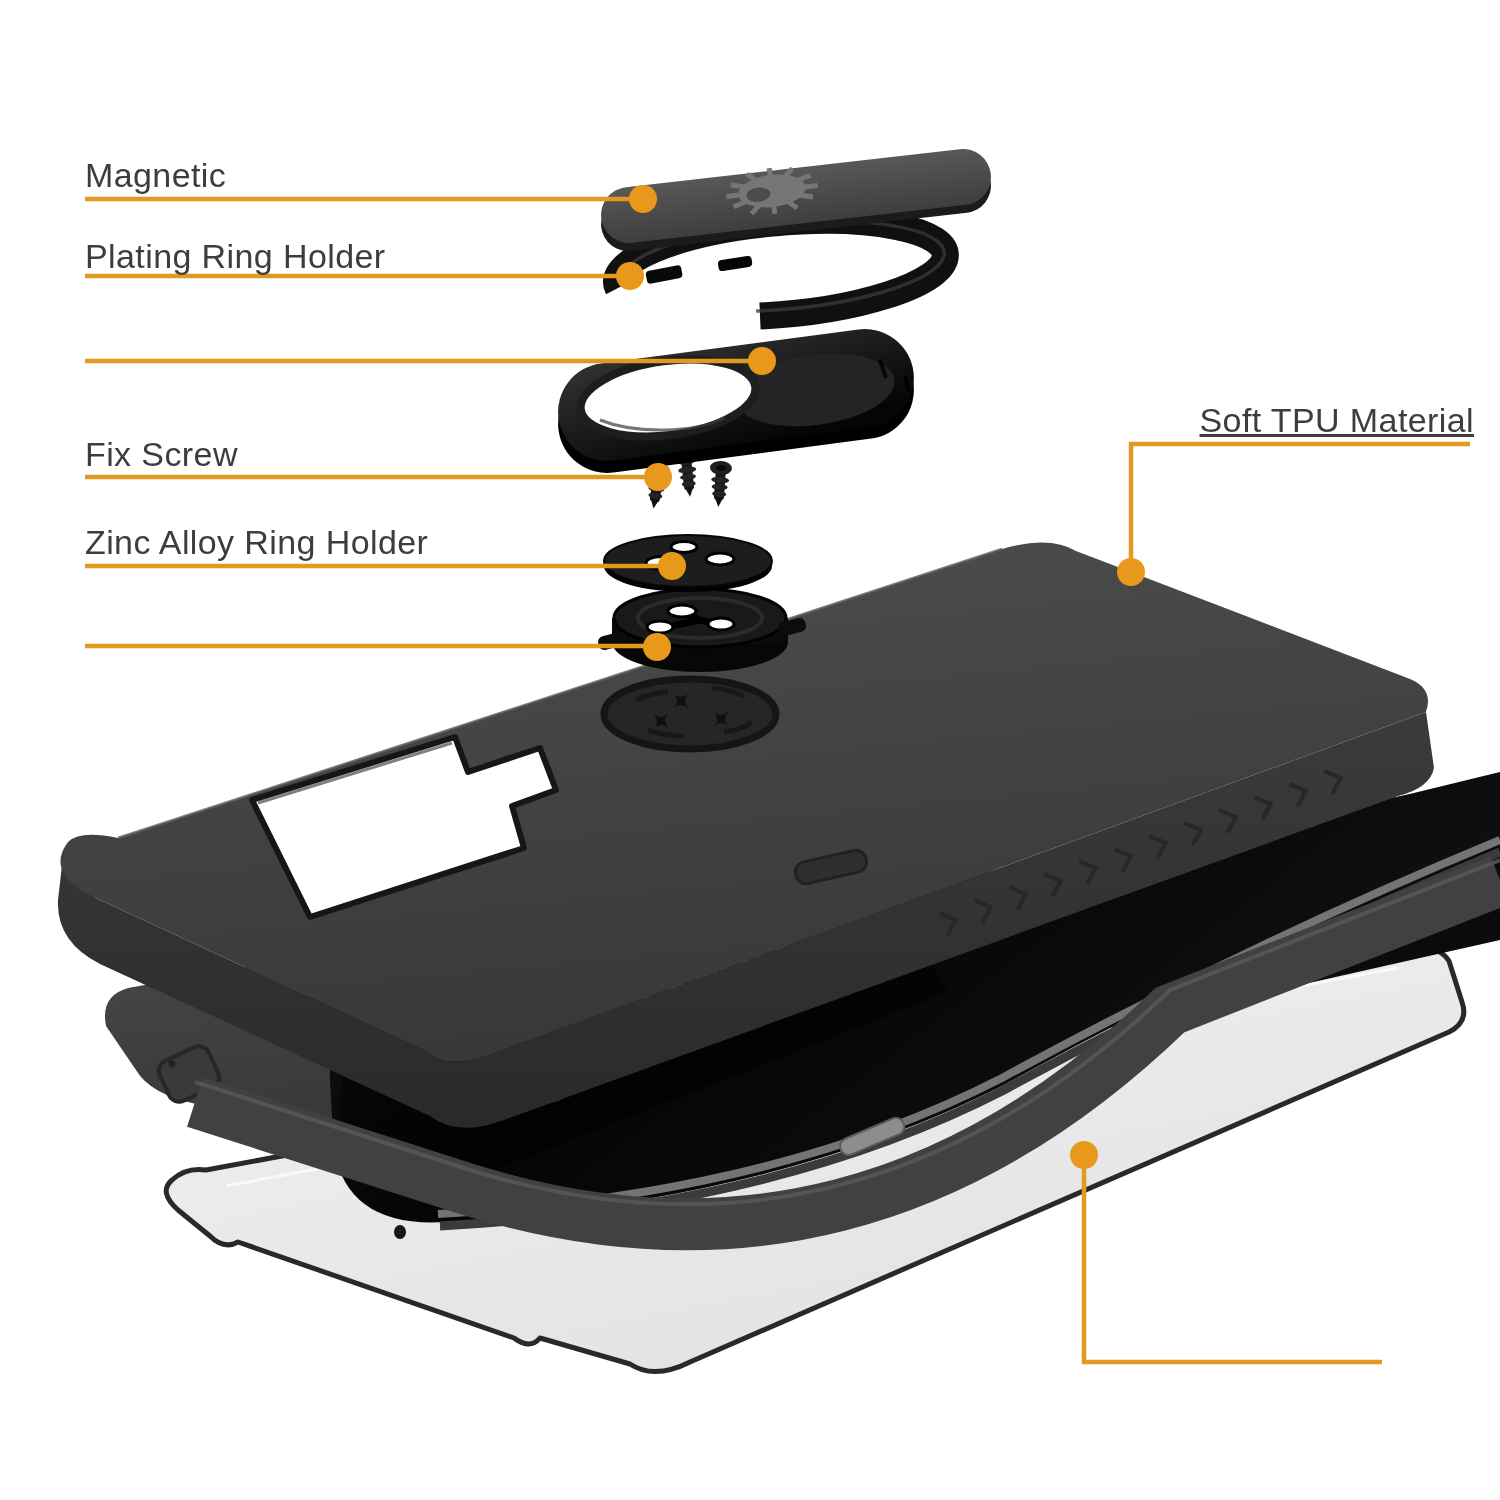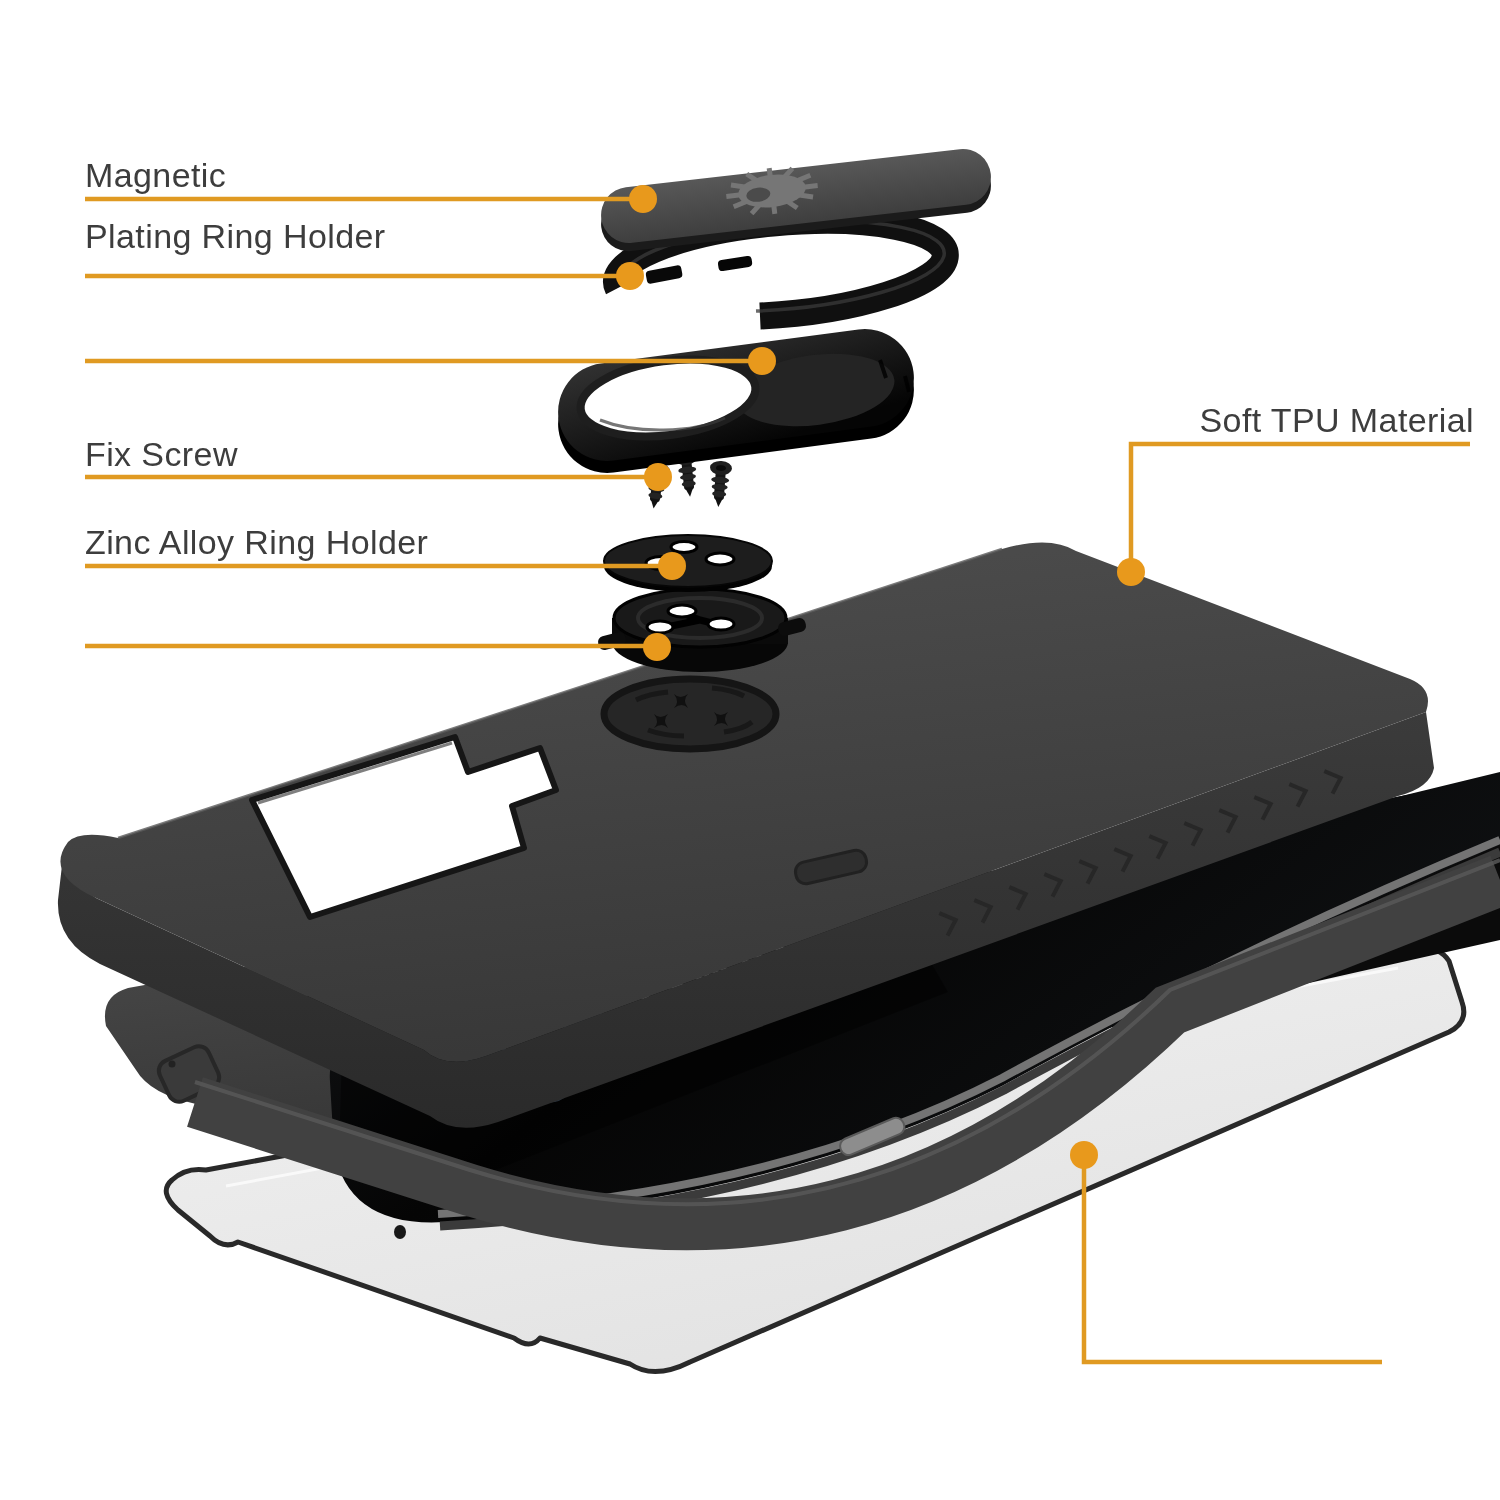--- a/index.html
+++ b/index.html
@@ -5,21 +5,21 @@
   html,body{margin:0;padding:0;background:#ffffff;}
   .stage{
     position:relative;width:1500px;height:1500px;background:#ffffff;
     overflow:hidden;font-family:"Liberation Sans",sans-serif;padding-left:37px;
   }
   .scene{position:absolute;left:0;top:0;width:1500px;height:1500px;}
   .callout{
     position:absolute;font-size:34px;line-height:40px;color:#3d3d3d;
     letter-spacing:.4px;white-space:nowrap;font-weight:400;
   }
-  .callout.r{text-align:right;}
+  .callout.r{text-align:right;text-decoration:underline;}
 </style>
 </head>
 <body>
 
 <div class="stage">
 
   <svg class="scene" viewBox="0 0 1500 1500" aria-hidden="true">
     <defs>
       <linearGradient id="gCase" x1="0" y1="0" x2="0.25" y2="1">
         <stop offset="0" stop-color="#4e4e4e"></stop>
@@ -256,21 +256,21 @@
       <circle cx="658" cy="477" r="14"></circle>
       <circle cx="672" cy="566" r="14"></circle>
       <circle cx="657" cy="647" r="14"></circle>
       <circle cx="1131" cy="572" r="14"></circle>
       <circle cx="1084" cy="1155" r="14"></circle>
     </g>
   </svg>
 
   <div class="callout" style="left:85px;top:155px">Magnetic</div>
 
-  <div class="callout" style="left:85px;top:216px">Plating Ring Holder</div>
+  <div class="callout" style="left:85px;top:236px">Plating Ring Holder</div>
 
 
   <div class="callout" style="left:85px;top:434px">Fix Screw</div>
 
   <div class="callout" style="left:85px;top:522px">Zinc Alloy Ring Holder</div>
 
 
   <div class="callout r" style="right:63px;top:400px">Soft TPU Material</div>
 
 

